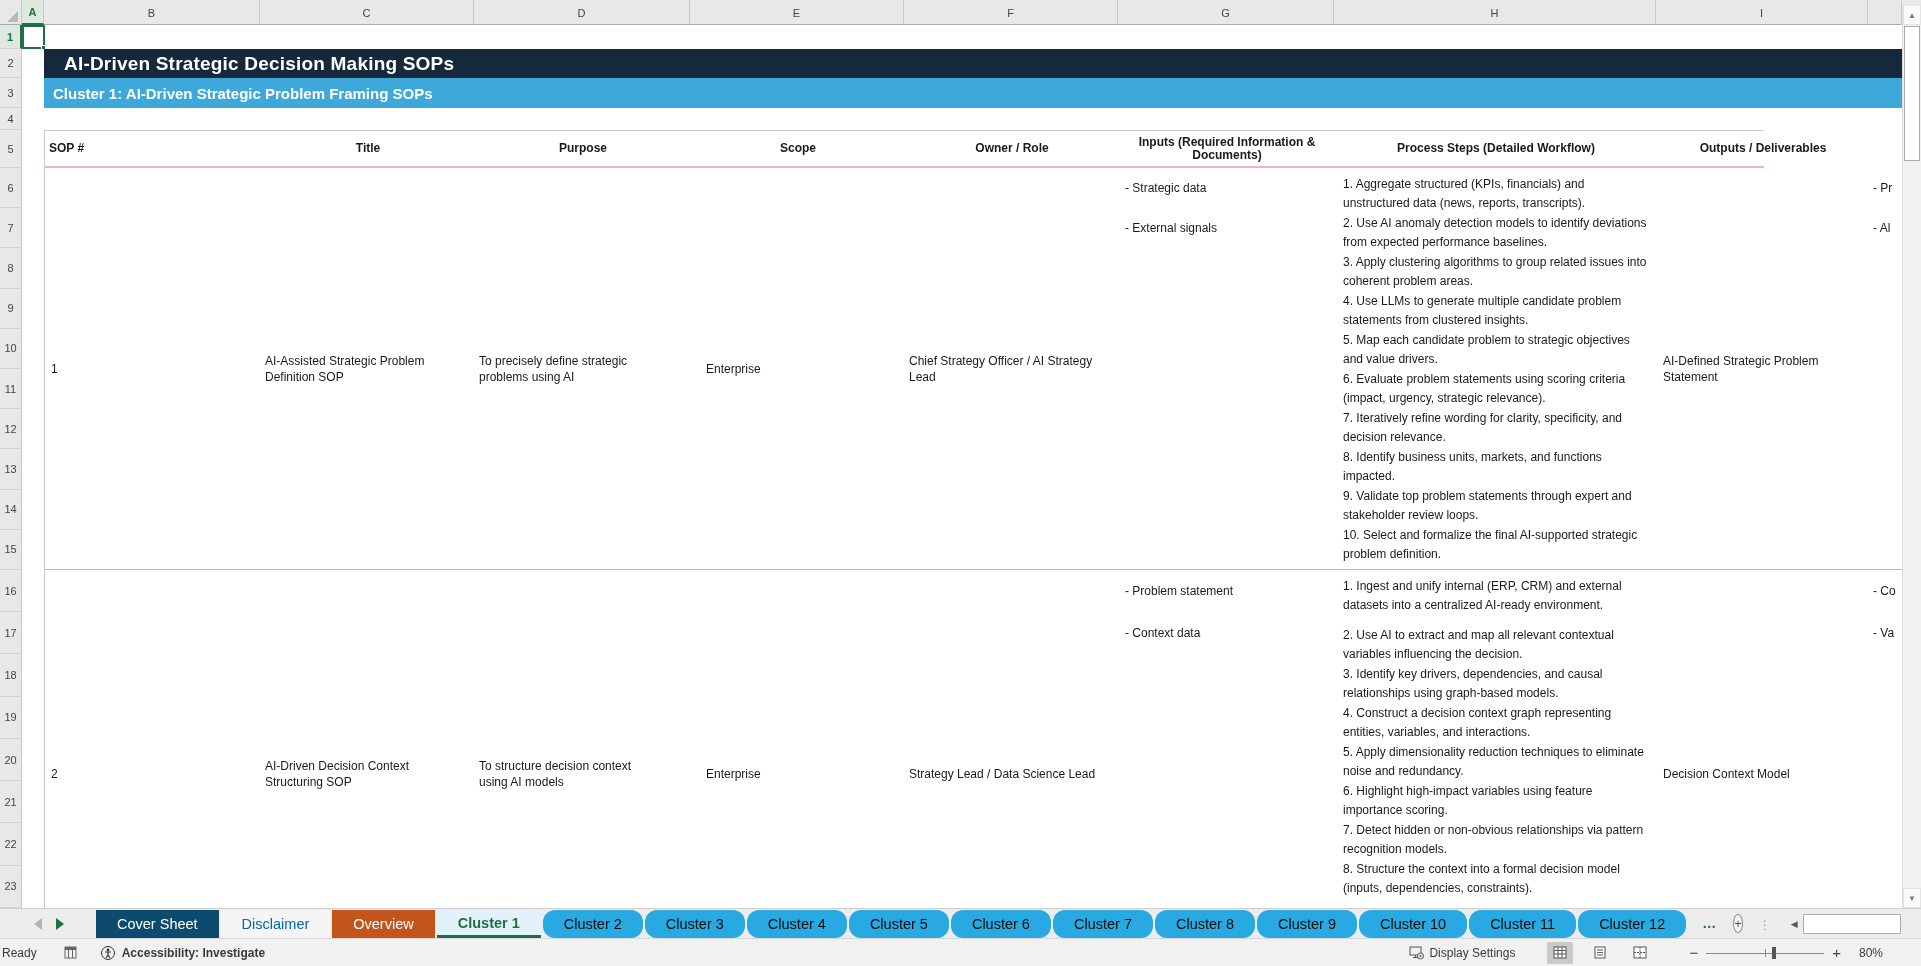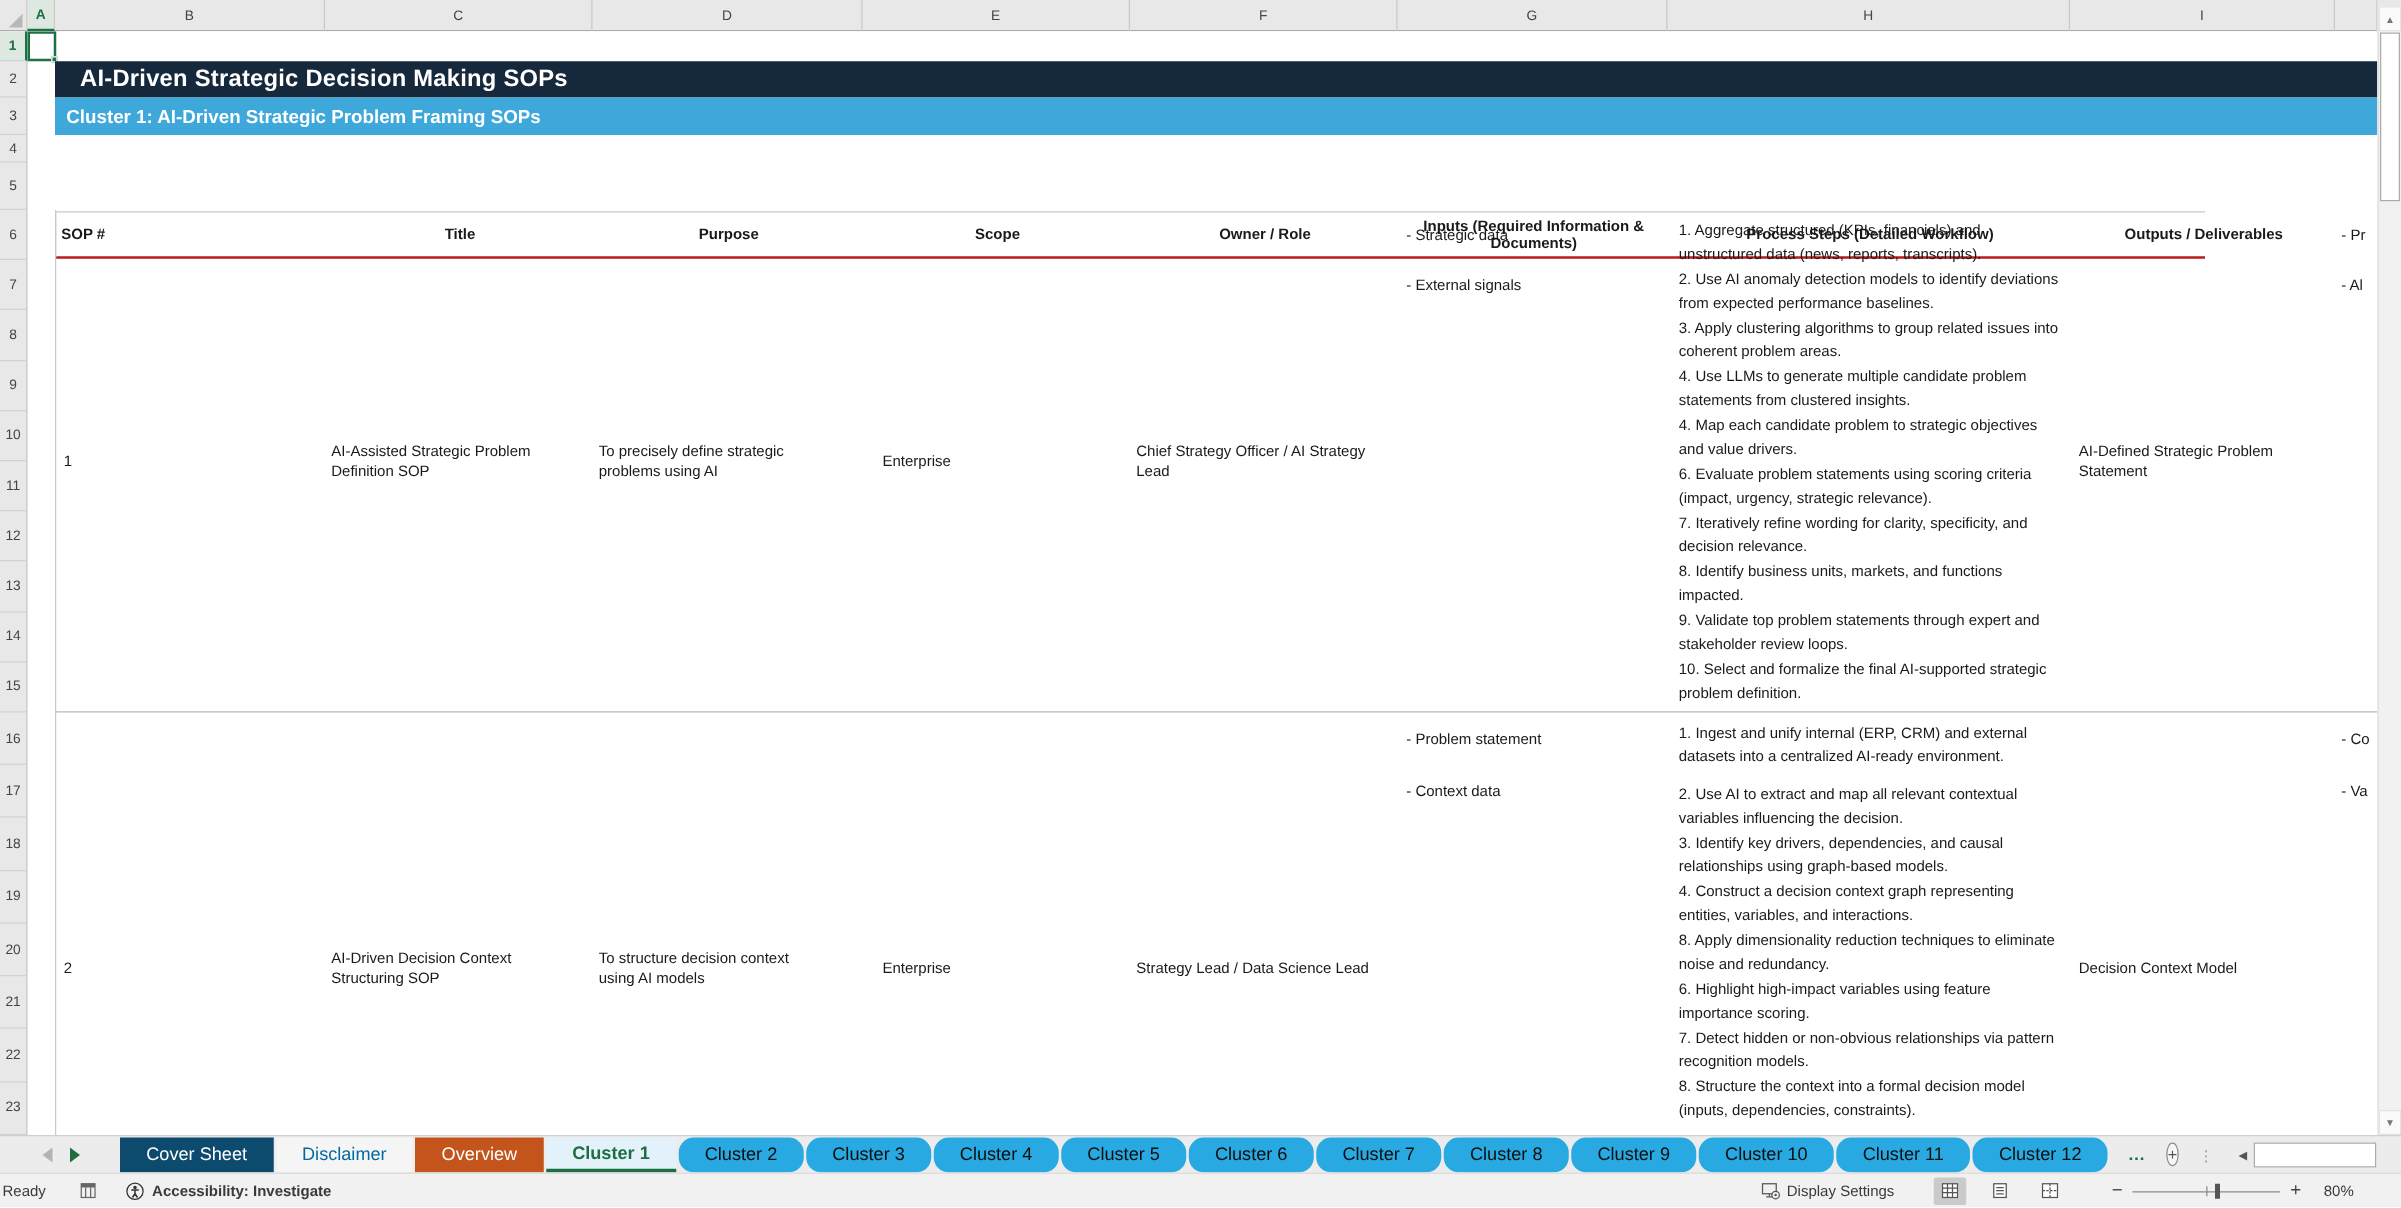--- a/index.html
+++ b/index.html
@@ -25,21 +25,21 @@
   .gutter .rn { display:flex; align-items:center; justify-content:center; font-size:11px; color:#444; border-bottom:1px solid #d2d2d2; }
   .gutter .rn.sel { background:#dde8e1; color:#1d6f42; font-weight:bold; border-right:2px solid #1e7145; margin-right:-1px; }
 
   .selbox { position:absolute; left:22px; top:0; width:23px; height:24px; border:2px solid #1e7145; background:#fff; }
   .selbox .handle { position:absolute; right:-3px; bottom:-3px; width:5px; height:5px; background:#1e7145; border:1px solid #fff; }
 
   .content { position:absolute; left:44px; top:0; width:1858px; }
   .titlebar { position:absolute; top:24px; left:0; width:1858px; height:29px; background:#16283c; color:#fff; font-weight:bold; font-size:19px; display:flex; align-items:center; padding-left:20px; letter-spacing:.2px; }
   .clusterbar { position:absolute; top:53px; left:0; width:1858px; height:30px; background:#3fa8db; color:#fff; font-weight:bold; font-size:15px; display:flex; align-items:center; padding-left:9px; }
 
-  .thead { position:absolute; top:105px; left:0; width:1720px; height:38px; border-top:1px solid #c9c9c9; border-bottom:2px solid #b91c1c; border-left:1px solid #c9c9c9; font-weight:bold;margin-top:39px; }
+  .thead { position:absolute; top:105px; left:0; width:1720px; height:38px; border-top:1px solid #c9c9c9; border-bottom:2px solid #f9a8d4; border-left:1px solid #c9c9c9; font-weight:bold; }
   .thead .hc { display:flex; align-items:center; justify-content:center; text-align:center; line-height:13px; }
   .thead .hc:first-child { justify-content:flex-start; text-align:left; padding-left:4px; }
   .thead .hc span { display:inline-block; max-width:200px; }
 
   .datarow { position:absolute; left:0; width:1858px; border-left:1px solid #c9c9c9; }
   .r0 { top:143px; height:402px; border-bottom:1px solid #b9b9b9; }
   .r1 { top:545px; height:338px; }
   .cell { position:relative; overflow:hidden; }
   .vmid { display:flex; align-items:center; }
   .r1 .vmid { padding-top:70px; }
@@ -191,21 +191,21 @@
           </div>
         <div class="cell inputs">
             <div class="inp">- Strategic data</div>
             <div class="inp">- External signals</div>
           </div>
         <div class="cell steps">
             <div class="step">1. Aggregate structured (KPIs, financials) and unstructured data (news, reports, transcripts).</div>
             <div class="step">2. Use AI anomaly detection models to identify deviations from expected performance baselines.</div>
             <div class="step">3. Apply clustering algorithms to group related issues into coherent problem areas.</div>
             <div class="step">4. Use LLMs to generate multiple candidate problem statements from clustered insights.</div>
-            <div class="step">4. Map each candidate problem to strategic objectives and value drivers.</div>
+            <div class="step">5. Map each candidate problem to strategic objectives and value drivers.</div>
             <div class="step">6. Evaluate problem statements using scoring criteria (impact, urgency, strategic relevance).</div>
             <div class="step">7. Iteratively refine wording for clarity, specificity, and decision relevance.</div>
             <div class="step">8. Identify business units, markets, and functions impacted.</div>
             <div class="step">9. Validate top problem statements through expert and stakeholder review loops.</div>
             <div class="step">10. Select and formalize the final AI-supported strategic problem definition.</div>
           </div>
         <div class="cell vmid c-outputs">
             <div class="txt">AI-Defined Strategic Problem Statement</div>
           </div>
         <div class="cell clipcol">
@@ -228,21 +228,21 @@
           </div>
         <div class="cell inputs">
             <div class="inp">- Problem statement</div>
             <div class="inp">- Context data</div>
           </div>
         <div class="cell steps">
             <div class="step">1. Ingest and unify internal (ERP, CRM) and external datasets into a centralized AI-ready environment.</div>
             <div class="step">2. Use AI to extract and map all relevant contextual variables influencing the decision.</div>
             <div class="step">3. Identify key drivers, dependencies, and causal relationships using graph-based models.</div>
             <div class="step">4. Construct a decision context graph representing entities, variables, and interactions.</div>
-            <div class="step">8. Apply dimensionality reduction techniques to eliminate noise and redundancy.</div>
+            <div class="step">5. Apply dimensionality reduction techniques to eliminate noise and redundancy.</div>
             <div class="step">6. Highlight high-impact variables using feature importance scoring.</div>
             <div class="step">7. Detect hidden or non-obvious relationships via pattern recognition models.</div>
             <div class="step">8. Structure the context into a formal decision model (inputs, dependencies, constraints).</div>
           </div>
         <div class="cell vmid c-outputs">
             <div class="txt">Decision Context Model</div>
           </div>
         <div class="cell clipcol">
             <div class="inp">- Co</div>
             <div class="inp">- Va</div>

